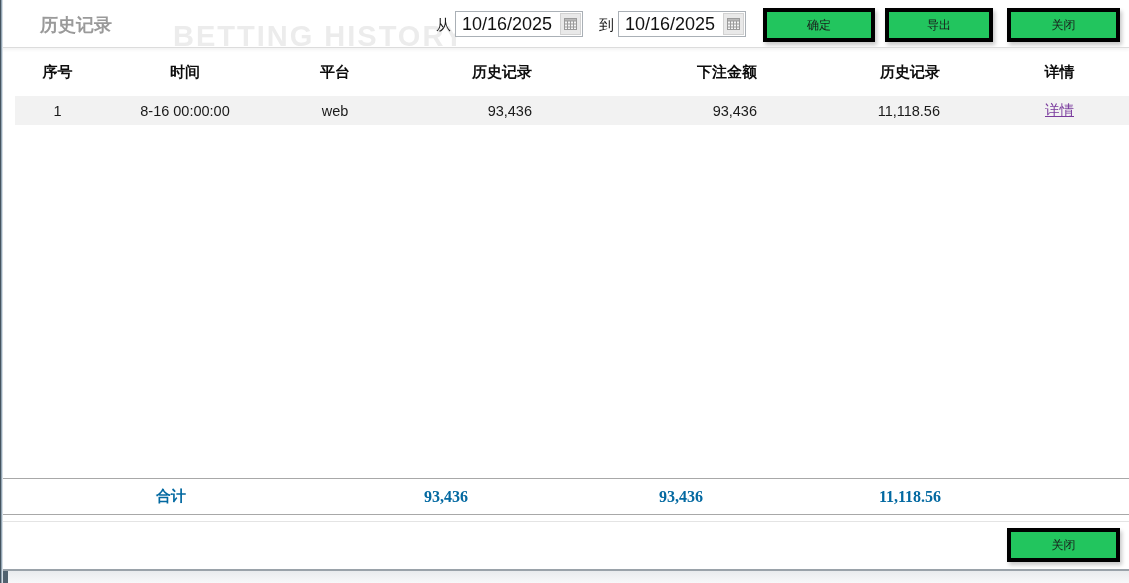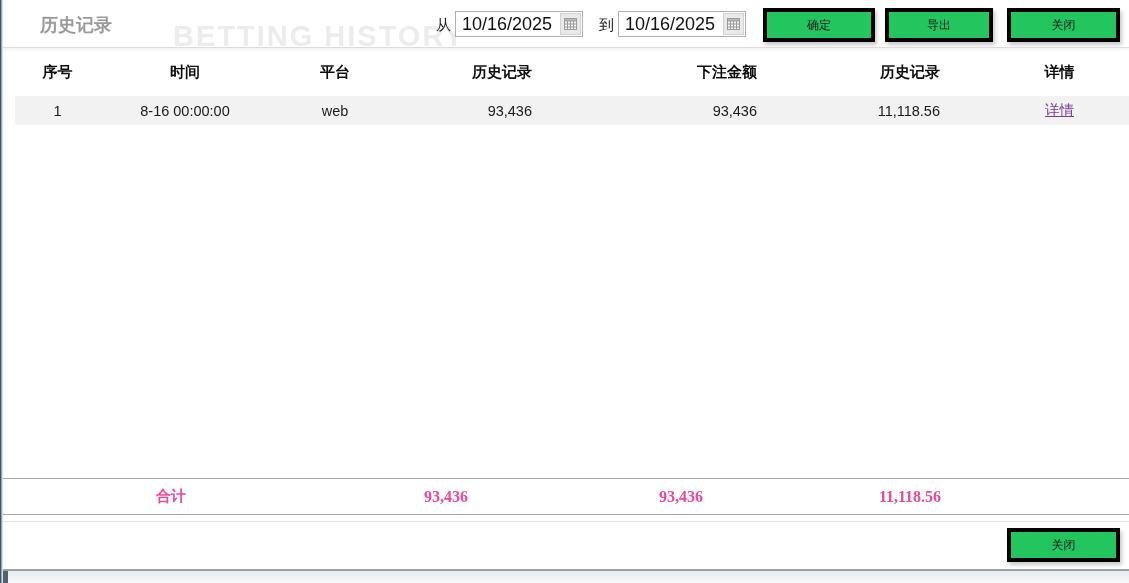--- a/index.html
+++ b/index.html
@@ -39,21 +39,21 @@
   table.grid tr.data-row { background:var(--row-bg,#f2f2f2); }
   .c-center { text-align:center; }
   .c-amt1 { text-align:right; padding-right:40px; }
   .c-amt2 { text-align:right; padding-right:38px; }
   .c-amt3 { text-align:right; padding-right:35px; }
   a.detail-link { color:var(--accent-link,#7a3b9d); text-decoration:underline; cursor:pointer; }
 
   
   .totals { position:absolute; left:0; top:478px; width:1129px; height:37px; background:#fff;
     border-top:1px solid #a8a8a8; border-bottom:1px solid #a8a8a8; display:flex; align-items:center;
-    font-family:"Liberation Serif",serif; font-weight:bold; font-size:16px; color:#ec4899; }
+    font-family:"Liberation Serif",serif; font-weight:bold; font-size:16px; color:#0369a1; }
   .totals .tc { text-align:center; }
   .tc1 { width:342px; font-family:"Liberation Sans",sans-serif; font-size:15px; }
   .tc2 { width:208px; } .tc3 { width:262px; } .tc4 { width:196px; }
 
   
   .footer-sep { position:absolute; left:0; top:521px; width:1129px; height:1px; background:#e4e4e4; }
   .btn-close-bottom { left:1007px; top:528px; width:113px; height:34px; }
   .bottom-line { position:absolute; left:0; top:569px; width:1129px; height:2px; background:#9aa2a9; }
   .bottom-strip { position:absolute; left:0; top:571px; width:1129px; height:12px;
     background:linear-gradient(180deg,#e9ebed,#f7f8f9); }

